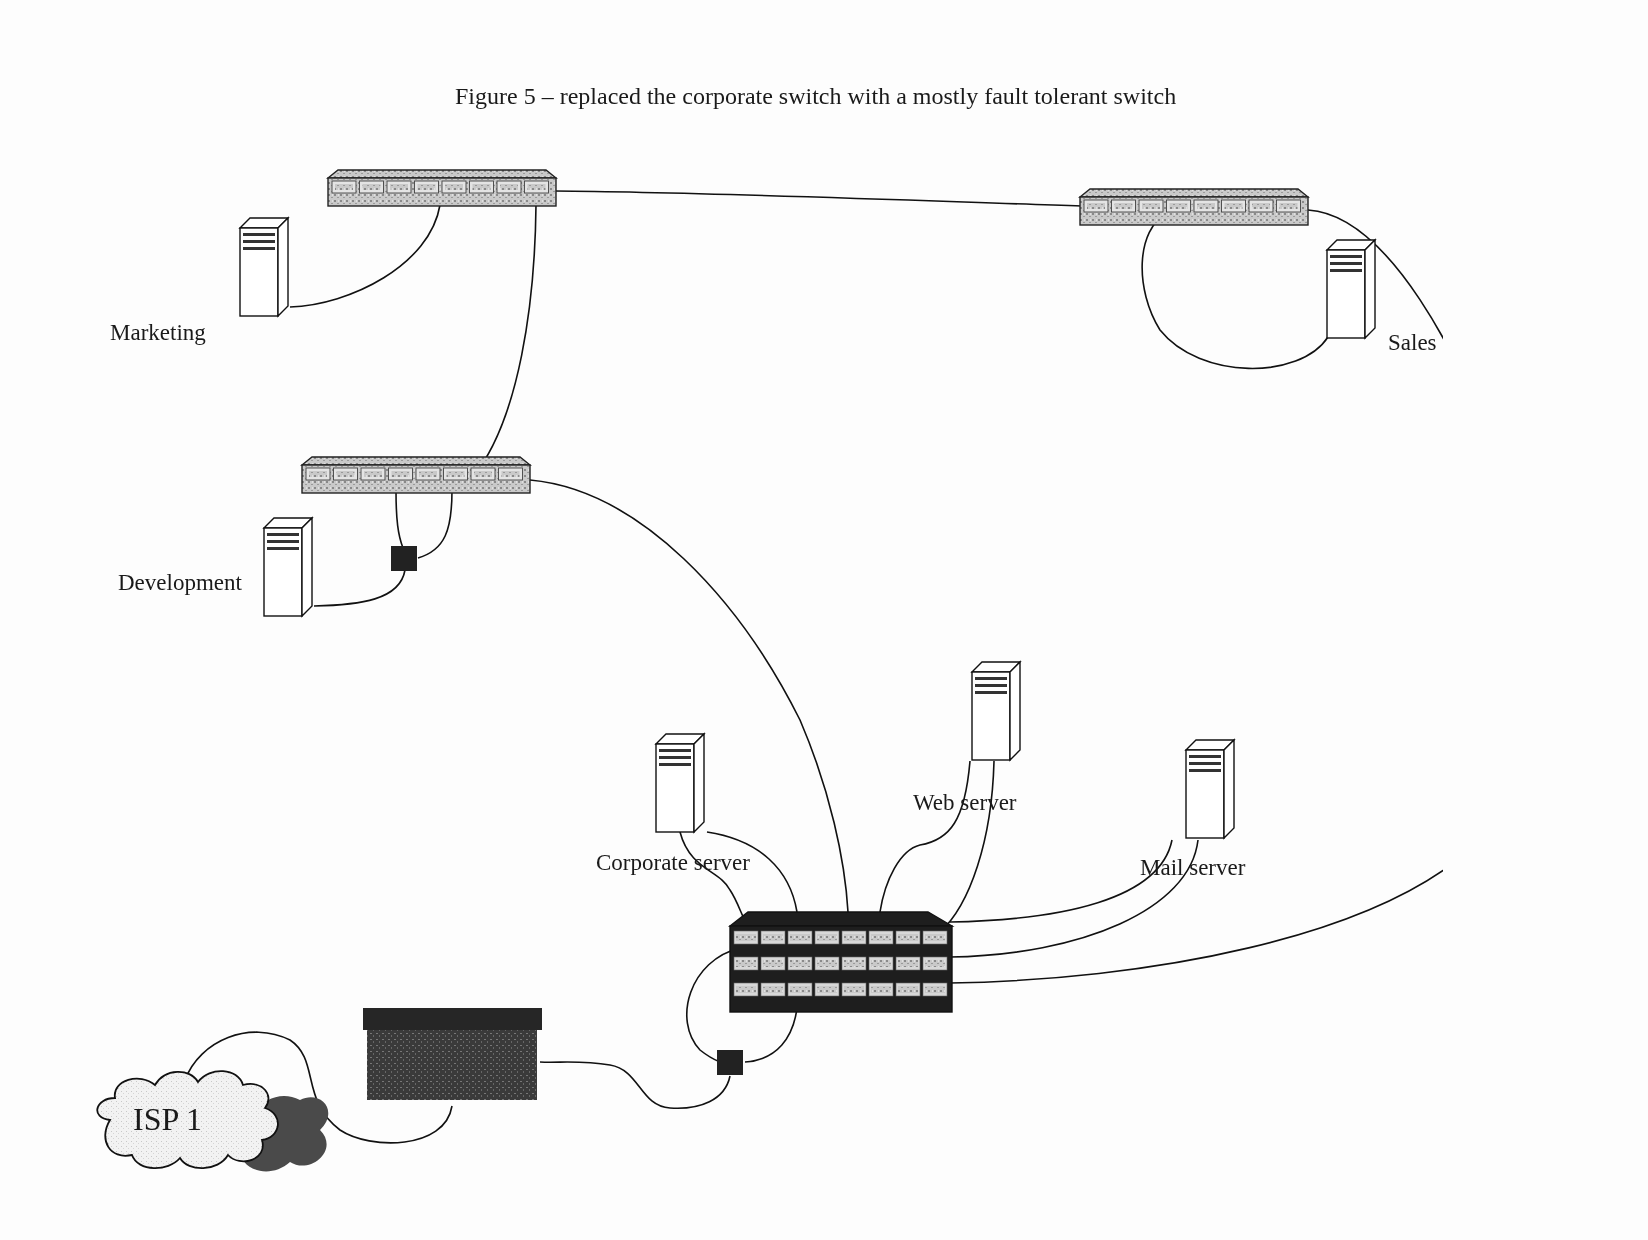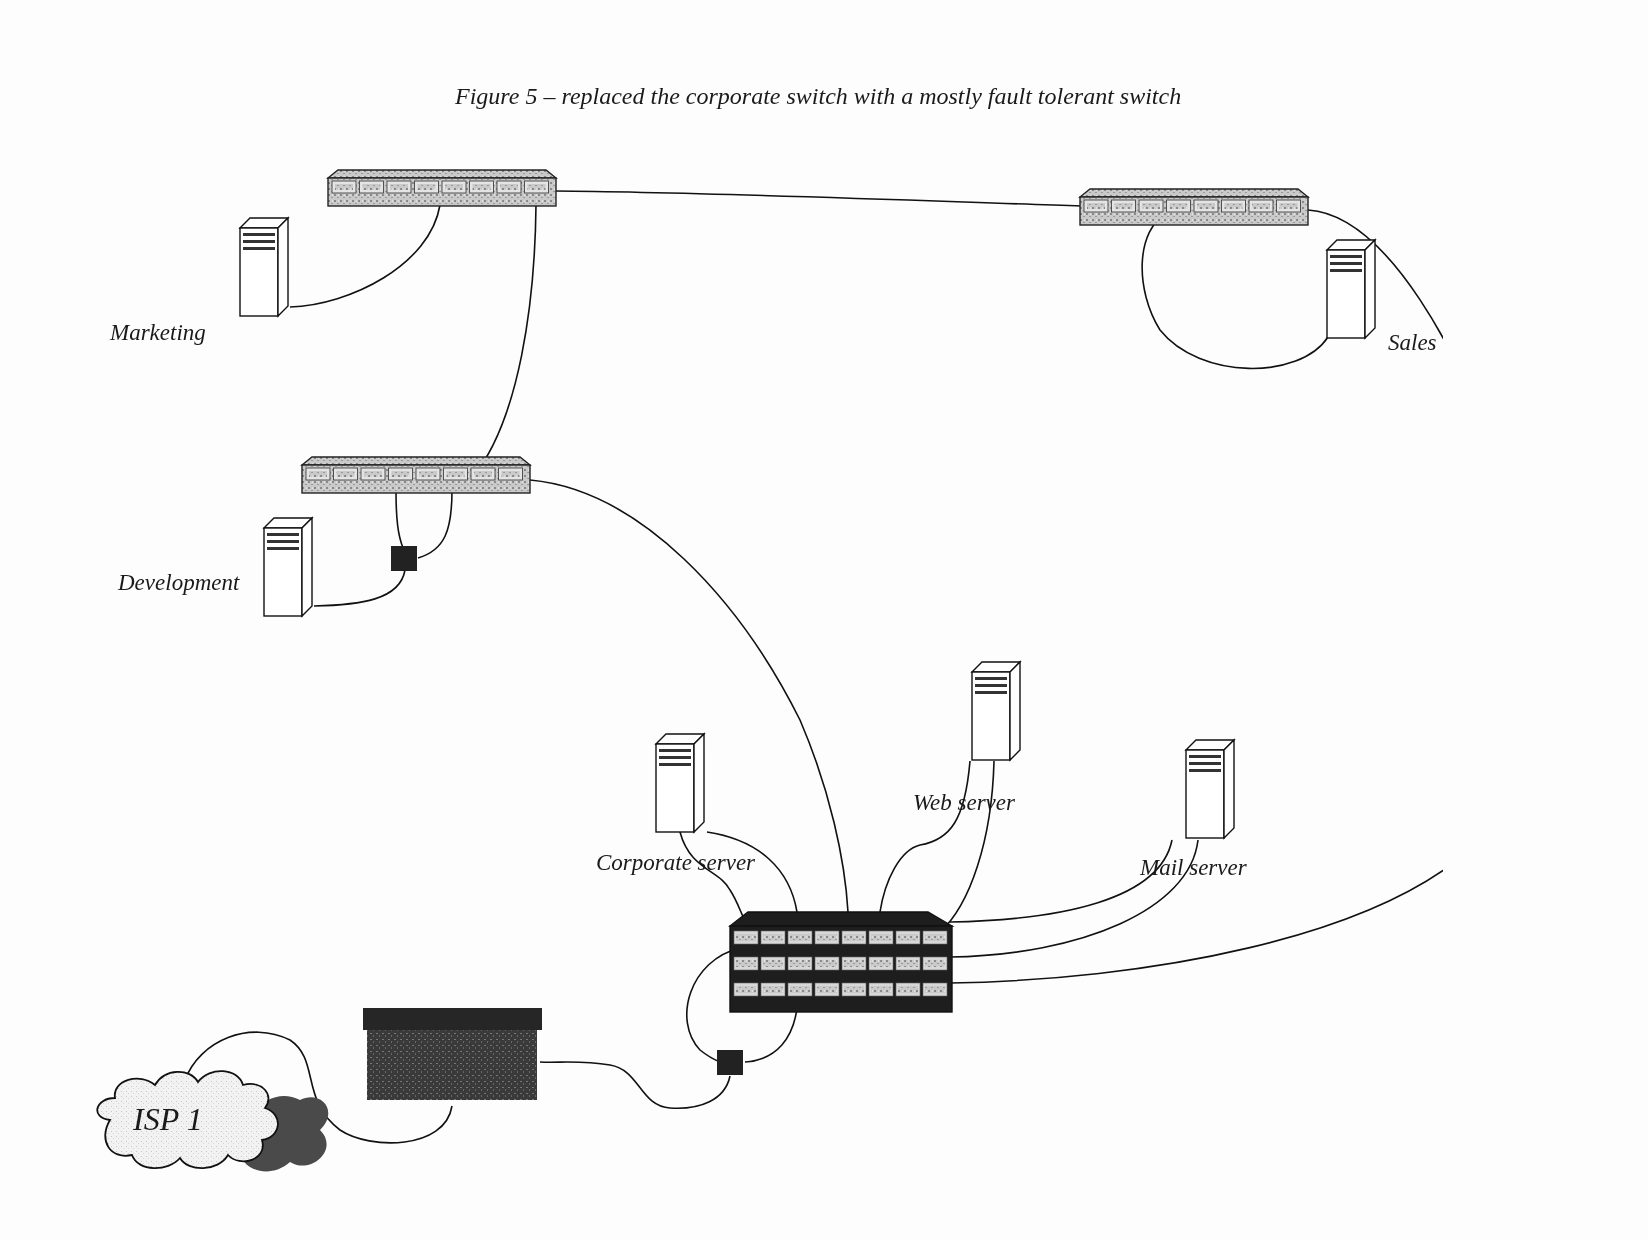--- a/index.html
+++ b/index.html
@@ -1,16 +1,16 @@
 <!DOCTYPE html>
 <html><head>
 <meta charset="utf-8">
 <style>
   html, body { margin: 0; padding: 0; background: #fdfdfd; }
-  #stage { position: relative; width: 1443px; height: 1240px; background: #fdfdfd; overflow: hidden; font-style: italic; }
+  #stage { position: relative; width: 1443px; height: 1240px; background: #fdfdfd; overflow: hidden; }
   svg { position: absolute; left: 0; top: 0; }
   .lbl { font-family: "Liberation Serif", "DejaVu Serif", serif; fill: #1a1a1a; }
   .title { font-size: 24px; }
   .name { font-size: 23px; }
   .isp { font-size: 32px; }
   .wire { fill: none; stroke: #111; stroke-width: 1.6; }
 </style>
 </head>
 <body>
 

